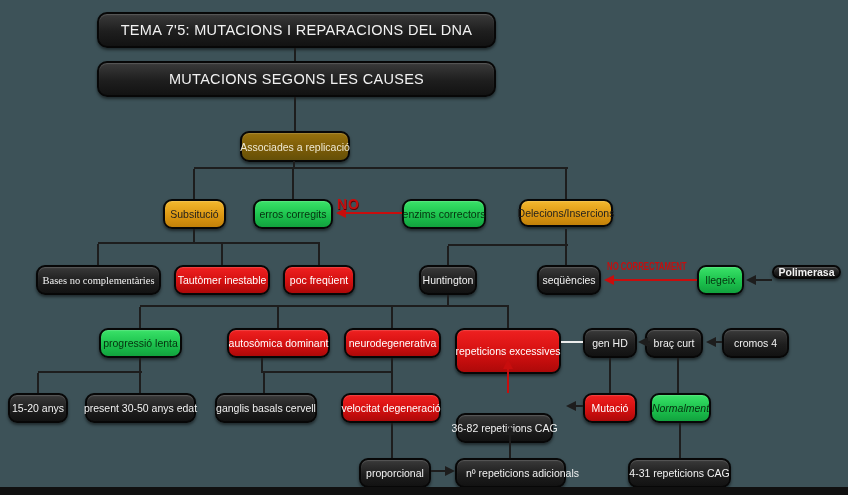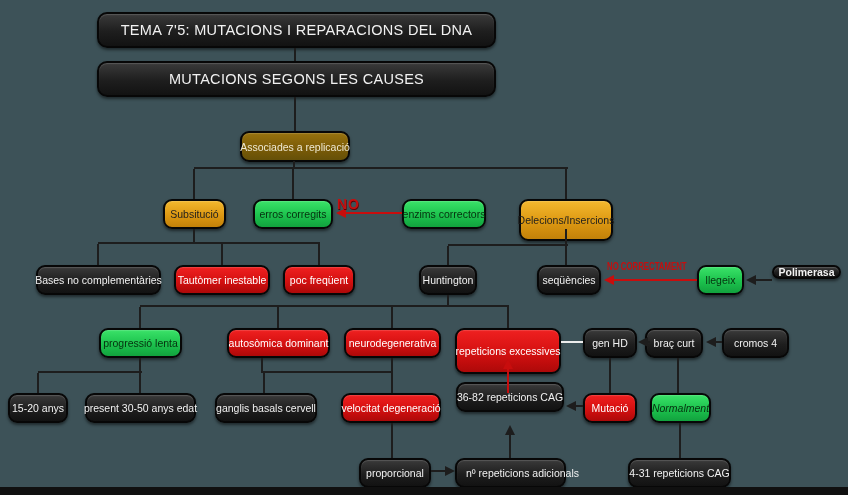--- a/index.html
+++ b/index.html
@@ -34,40 +34,40 @@
 <body>
 
 <div class="stage">
   <div id="diagram">
       <div class="node dark big" style="left: 97px; top: 12px; width: 399px; height: 36px;">TEMA 7'5: MUTACIONS I REPARACIONS DEL DNA</div>
       <div class="node dark big" style="left: 97px; top: 61px; width: 399px; height: 36px;">MUTACIONS SEGONS LES CAUSES</div>
       <div class="node olive" style="left: 240px; top: 131px; width: 110px; height: 31px;">Associades a replicació</div>
       <div class="node yellow" style="left: 163px; top: 199px; width: 63px; height: 30px;">Subsitució</div>
       <div class="node green" style="left: 253px; top: 199px; width: 80px; height: 30px;">erros corregits</div>
       <div class="node green" style="left: 402px; top: 199px; width: 84px; height: 30px;">enzims correctors</div>
-      <div class="node yellow" style="left: 519px; top: 199px; width: 94px; height: 42px;">Delecions/Insercions</div>
-      <div class="node dark" style="left: 36px; top: 265px; width: 125px; height: 30px;">Bases no complementàries</div>
+      <div class="node yellow" style="left: 519px; top: 199px; width: 94px; height: 28px;">Delecions/Insercions</div>
+      <div class="node dark" style="left: 36px; top: 265px; width: 125px; height: 30px; font-family: Liberation Serif, serif;">Bases no complementàries</div>
       <div class="node red" style="left: 174px; top: 265px; width: 96px; height: 30px;">Tautòmer inestable</div>
       <div class="node red" style="left: 283px; top: 265px; width: 72px; height: 30px;">poc freqüent</div>
       <div class="node dark" style="left: 419px; top: 265px; width: 58px; height: 30px;">Huntington</div>
       <div class="node dark" style="left: 537px; top: 265px; width: 64px; height: 30px;">seqüències</div>
       <div class="node green" style="left: 697px; top: 265px; width: 47px; height: 30px;">llegeix</div>
       <div class="node dark" style="left: 772px; top: 265px; width: 69px; height: 14px; font-weight: bold;">Polimerasa</div>
       <div class="node green" style="left: 99px; top: 328px; width: 83px; height: 30px;">progressió lenta</div>
       <div class="node red" style="left: 227px; top: 328px; width: 103px; height: 30px;">autosòmica dominant</div>
       <div class="node red" style="left: 344px; top: 328px; width: 97px; height: 30px;">neurodegenerativa</div>
       <div class="node red" style="left: 455px; top: 328px; width: 106px; height: 46px;">repeticions excessives</div>
       <div class="node dark" style="left: 583px; top: 328px; width: 54px; height: 30px;">gen HD</div>
       <div class="node dark" style="left: 645px; top: 328px; width: 58px; height: 30px;">braç curt</div>
       <div class="node dark" style="left: 722px; top: 328px; width: 67px; height: 30px;">cromos 4</div>
       <div class="node dark" style="left: 8px; top: 393px; width: 60px; height: 30px;">15-20 anys</div>
       <div class="node dark" style="left: 85px; top: 393px; width: 111px; height: 30px;">present 30-50 anys edat</div>
       <div class="node dark" style="left: 215px; top: 393px; width: 102px; height: 30px;">ganglis basals cervell</div>
       <div class="node red" style="left: 341px; top: 393px; width: 100px; height: 30px;">velocitat degeneració</div>
-      <div class="node dark" style="left: 456px; top: 382px; width: 108px; height: 30px;">36-82 repeticions CAG</div>
+      <div class="node dark" style="left: 456px; top: 413px; width: 97px; height: 30px;">36-82 repeticions CAG</div>
       <div class="node red" style="left: 583px; top: 393px; width: 54px; height: 30px;">Mutació</div>
       <div class="node green" style="left: 650px; top: 393px; width: 61px; height: 30px; font-style: italic;">Normalment</div>
       <div class="node dark" style="left: 359px; top: 458px; width: 72px; height: 30px;">proporcional</div>
       <div class="node dark" style="left: 455px; top: 458px; width: 111px; height: 30px; padding-left: 24px;">nº repeticions adicionals</div>
       <div class="node dark" style="left: 628px; top: 458px; width: 103px; height: 30px;">4-31 repeticions CAG</div>
       <div class="seg v" style="left: 294px; top: 48px; height: 13px;"></div>
       <div class="seg v" style="left: 294px; top: 97px; height: 34px;"></div>
       <div class="seg v" style="left: 293px; top: 161px; height: 8px;"></div>
       <div class="seg h" style="left: 194px; top: 167px; width: 374px;"></div>
       <div class="seg v" style="left: 193px; top: 169px; height: 30px;"></div>

